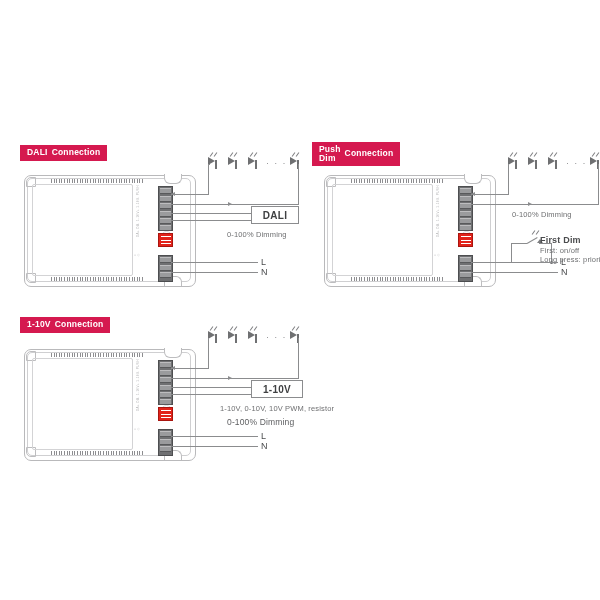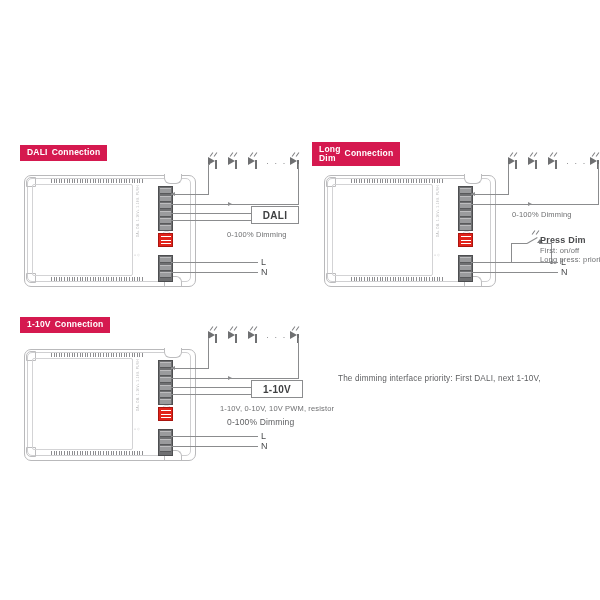--- a/index.html
+++ b/index.html
@@ -194,21 +194,21 @@
     <div class="w wh" style="left:159px;top:122px;width:87px;"></div>
     <div class="w wh" style="left:159px;top:132px;width:87px;"></div>
     <div class="lbl ln" style="left:249px;top:117px;">L</div>
     <div class="lbl ln" style="left:249px;top:127px;">N</div>
   </div>
 
   <div class="panel" style="left:300px;top:140px;width:300px;height:165px;">
 
     <div class="badge" style="left:0px;top:2px;">
       <span class="stack">
-        <span>Long</span>
+        <span>Push</span>
         <span>Dim</span>
       </span>
       <span>Connection</span>
     </div>
 
     <div class="driver" style="left:12px;top:35px;width:170px;height:110px;">
       <div class="shell"></div>
       <div class="shell2"></div>
       <div class="notch tl"></div>
       <div class="notch bl"></div>
@@ -273,21 +273,21 @@
     <div class="w wv" style="left:199px;top:103px;height:20px;"></div>
     <div class="w wh" style="left:199px;top:103px;width:16px;"></div>
     <div class="sw-arm" style="left:215px;top:103px;"></div>
     <div class="sw-tip" style="left:225px;top:99px;"></div>
     <div class="ray" style="left:221px;top:90px;"></div>
     <div class="ray" style="left:225px;top:90px;"></div>
     <div class="w wh" style="left:227px;top:103px;width:12px;"></div>
     <div class="w wv" style="left:239px;top:103px;height:19px;"></div>
     <div class="dot" style="left:237.5px;top:120.5px;"></div>
 
-    <div class="lbl big" style="left:228px;top:95px;">Press Dim</div>
+    <div class="lbl big" style="left:228px;top:95px;">First Dim</div>
     <div class="lbl" style="left:228px;top:106px;">First: on/off</div>
     <div class="lbl" style="left:228px;top:115px;">Long press: priority</div>
 
     <div class="w wh" style="left:159px;top:122px;width:87px;"></div>
     <div class="w wh" style="left:159px;top:132px;width:87px;"></div>
     <div class="lbl ln" style="left:249px;top:117px;">L</div>
     <div class="lbl ln" style="left:249px;top:127px;">N</div>
   </div>
 
   <div class="panel" style="left:0px;top:312px;width:300px;height:170px;">
@@ -363,16 +363,15 @@
     <div class="lbl" style="left:208px;top:92px;">1-10V, 0-10V, 10V PWM, resistor</div>
     <div class="lbl mid" style="left:215px;top:105px;">0-100% Dimming</div>
 
     <div class="w wh" style="left:159px;top:124px;width:87px;"></div>
     <div class="w wh" style="left:159px;top:134px;width:87px;"></div>
     <div class="lbl ln" style="left:249px;top:119px;">L</div>
     <div class="lbl ln" style="left:249px;top:129px;">N</div>
   </div>
 
   <div class="note" style="left:338px;top:372px;">
-    <div>The dimming interface priority: First DALI, next 1-10V,</div>
   </div>
 
 </div>
 
 </body></html>

